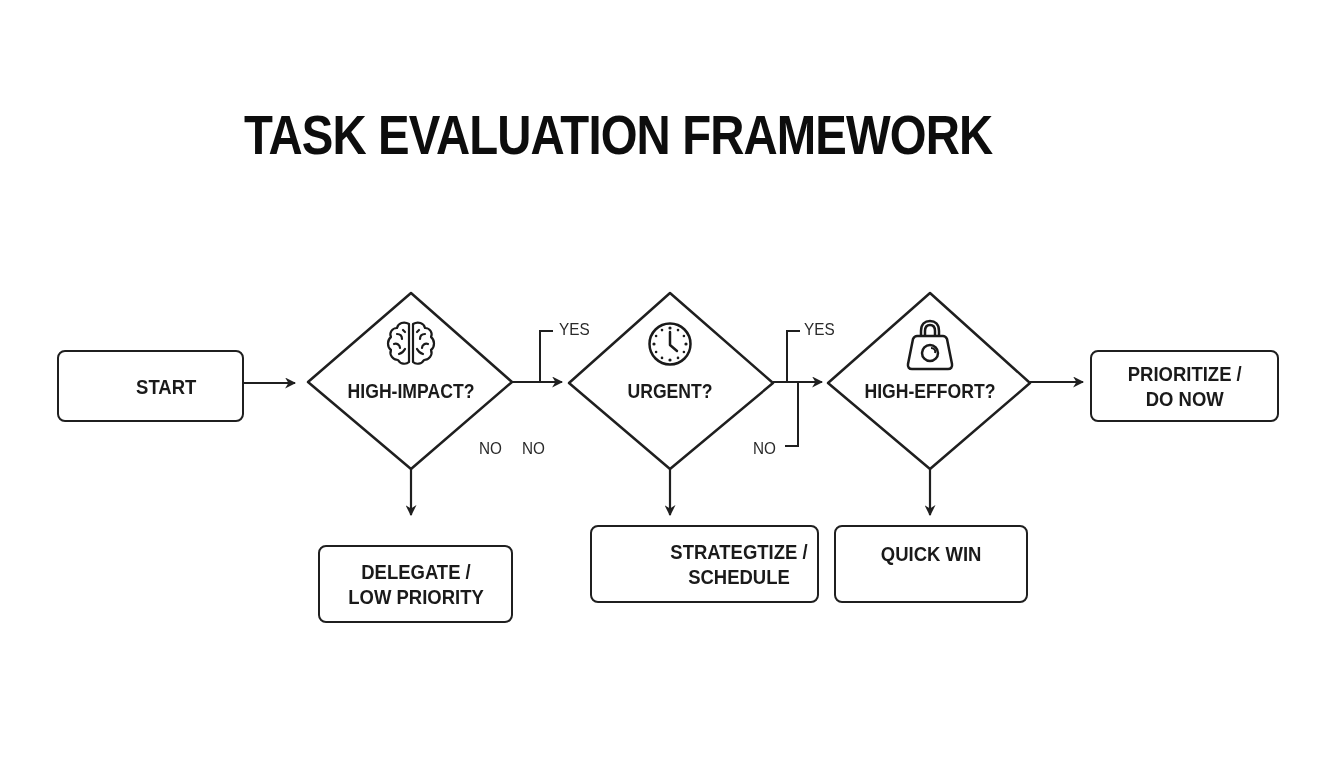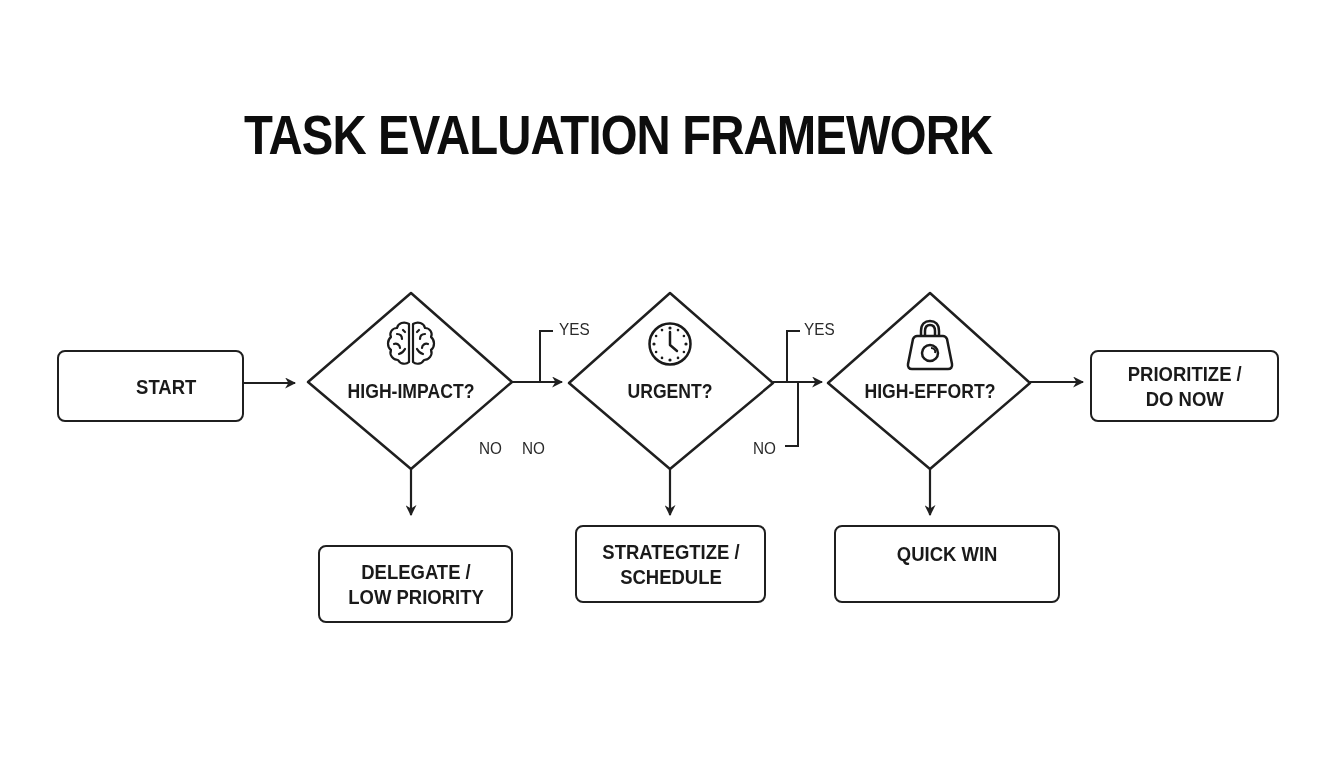--- a/index.html
+++ b/index.html
@@ -171,26 +171,26 @@
 <div class="box" style="left:1090px; top:350px; width:189px; height:72px;">
   <span>PRIORITIZE /
 DO NOW</span>
 </div>
 
 <div class="box" style="left:318px; top:525px; width:195px; height:78px;margin-top:20px;">
   <span>DELEGATE /
 LOW PRIORITY</span>
 </div>
 
-<div class="box" style="left:575px; top:525px; width:191px; height:78px;">
+<div class="box" style="left:590px; top:525px; width:229px; height:78px;justify-content:flex-end;">
   <span>STRATEGTIZE /
 SCHEDULE</span>
 </div>
 
-<div class="box top-aligned" style="left:834px; top:525px; width:226px; height:78px;">
+<div class="box top-aligned" style="left:834px; top:525px; width:194px; height:78px;">
   <span>QUICK WIN</span>
 </div>
 
 <div class="diamond-label" style="left:411px; top:379px;">HIGH-IMPACT?</div>
 <div class="diamond-label" style="left:670px; top:379px;">URGENT?</div>
 <div class="diamond-label" style="left:930px; top:379px;">HIGH-EFFORT?</div>
 
 <div class="edge-label" style="left:559px; top:320px;">YES</div>
 <div class="edge-label" style="left:804px; top:320px;">YES</div>
 <div class="edge-label" style="left:479px; top:439px;">NO</div>

